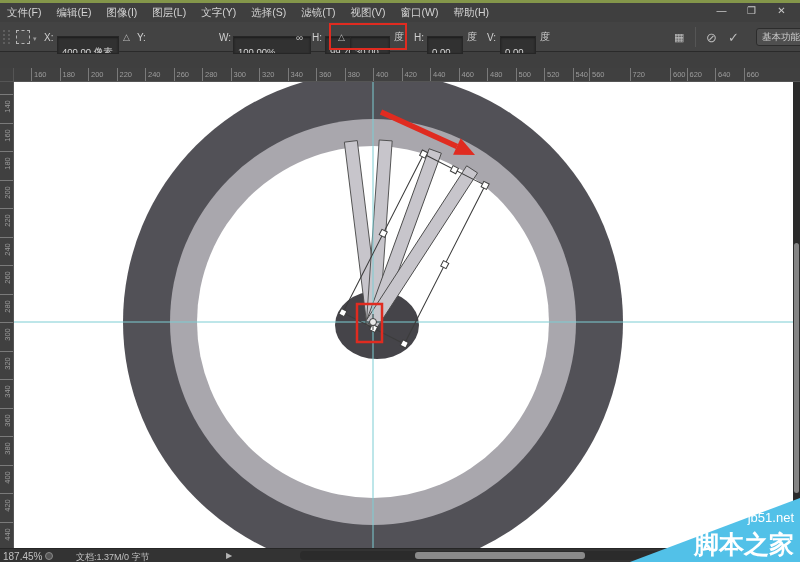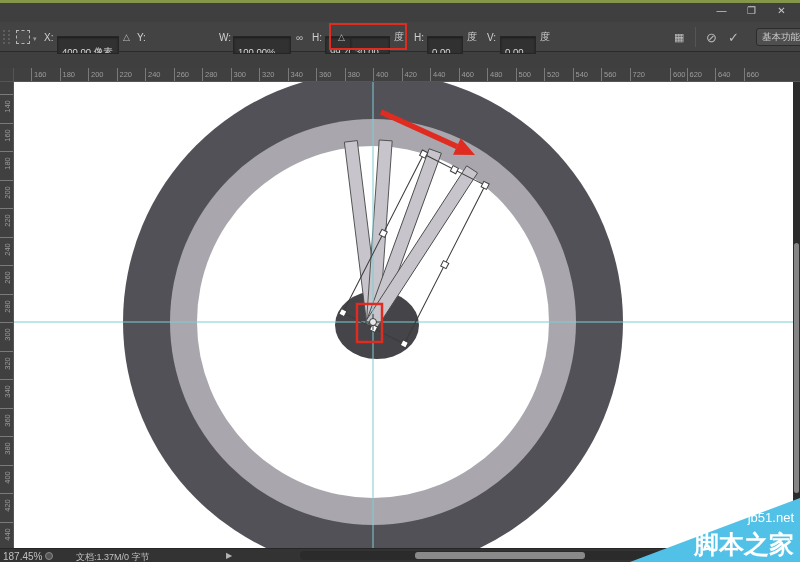--- a/index.html
+++ b/index.html
@@ -63,20 +63,32 @@
   
   .watermark { position:absolute; right:0; bottom:0; width:170px; height:64px; z-index:60; }
 </style>
 </head>
 <body>
 
 <div class="app">
 
   <div class="top-strip"></div>
 
+  <div class="menu-bar" id="menu-bar">
+      <span class="menu-item">文件(F)</span>
+      <span class="menu-item">编辑(E)</span>
+      <span class="menu-item">图像(I)</span>
+      <span class="menu-item">图层(L)</span>
+      <span class="menu-item">文字(Y)</span>
+      <span class="menu-item">选择(S)</span>
+      <span class="menu-item">滤镜(T)</span>
+      <span class="menu-item">视图(V)</span>
+      <span class="menu-item">窗口(W)</span>
+      <span class="menu-item">帮助(H)</span>
+    </div>
   <div class="win-controls">
     <span class="win-btn">—</span>
     <span class="win-btn">❐</span>
     <span class="win-btn">✕</span>
   </div>
 
   <div class="options-bar">
     <span class="grip"></span>
     <span class="tool-icon"></span>
     <span class="tool-caret">▾</span>
@@ -90,21 +102,21 @@
     <span class="og" style="left:123px">
         <span class="oicon" style="font-size:9px">△</span>
       </span>
     <span class="og" style="left:137px">
         <span class="olabel">Y:</span>
       </span>
     <span class="og" style="left:219px">
         <span class="olabel">W:</span>
       </span>
     <span class="og" style="left:233px">
-        <span class="ofield" style="width:58px">100.00%</span>
+        <span class="ofield" style="width:78px">100.00%</span>
       </span>
     <span class="og" style="left:296px">
         <span class="oicon" style="font-size:10px">∞</span>
       </span>
     <span class="og" style="left:312px">
         <span class="olabel">H:</span>
       </span>
     <span class="og" style="left:325px">
         <span class="ofield" style="width:48px">99.70%</span>
       </span>
@@ -173,21 +185,21 @@
       <div class="htick" style="left: 302px;">360</div>
       <div class="htick" style="left: 330.5px;">380</div>
       <div class="htick" style="left: 359px;">400</div>
       <div class="htick" style="left: 387.5px;">420</div>
       <div class="htick" style="left: 416px;">440</div>
       <div class="htick" style="left: 444.5px;">460</div>
       <div class="htick" style="left: 473px;">480</div>
       <div class="htick" style="left: 501.5px;">500</div>
       <div class="htick" style="left: 530px;">520</div>
       <div class="htick" style="left: 558.5px;">540</div>
-      <div class="htick" style="left: 587px;">560</div>
+      <div class="htick" style="left: 575px;">560</div>
       <div class="htick" style="left: 615.5px;">720</div>
       <div class="htick" style="left: 656px;">600</div>
       <div class="htick" style="left: 672.5px;">620</div>
       <div class="htick" style="left: 701px;">640</div>
       <div class="htick" style="left: 729.5px;">660</div>
       <div class="htick" style="left: 758px; margin-top: 37px;">680</div>
     </div>
   <div class="v-ruler" id="v-ruler">
       <div class="vtick" style="top: 12px;">
         <span>140</span>

